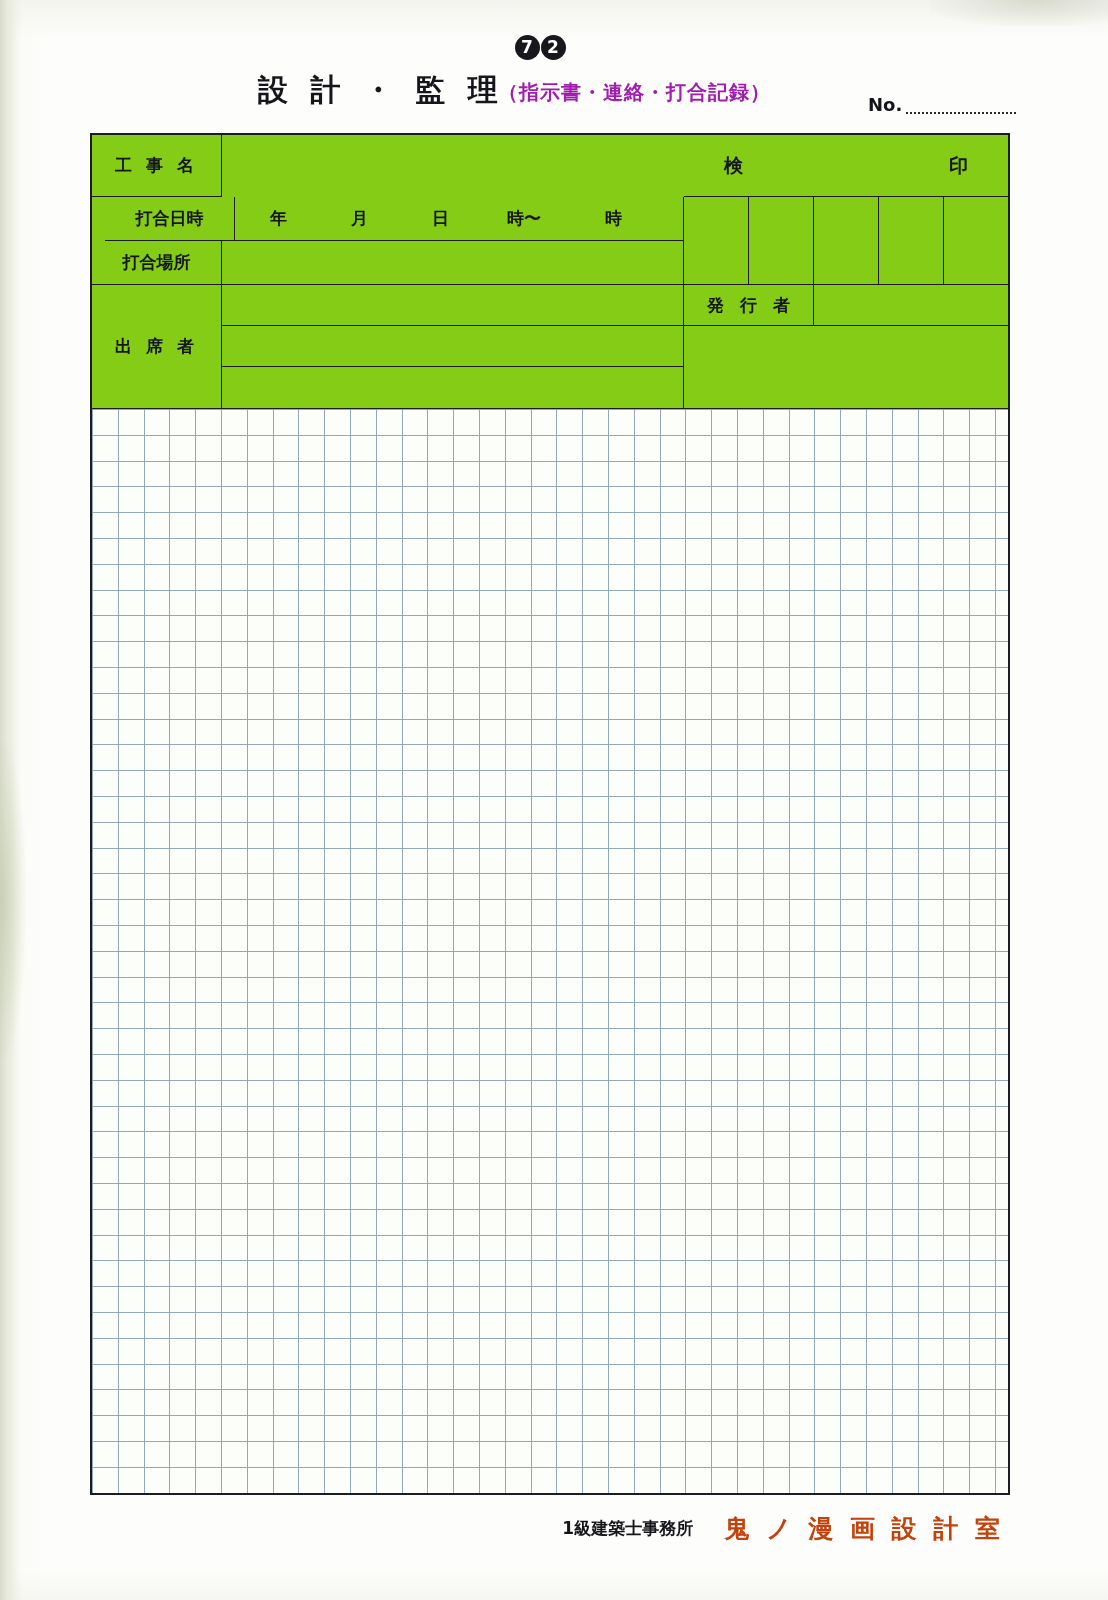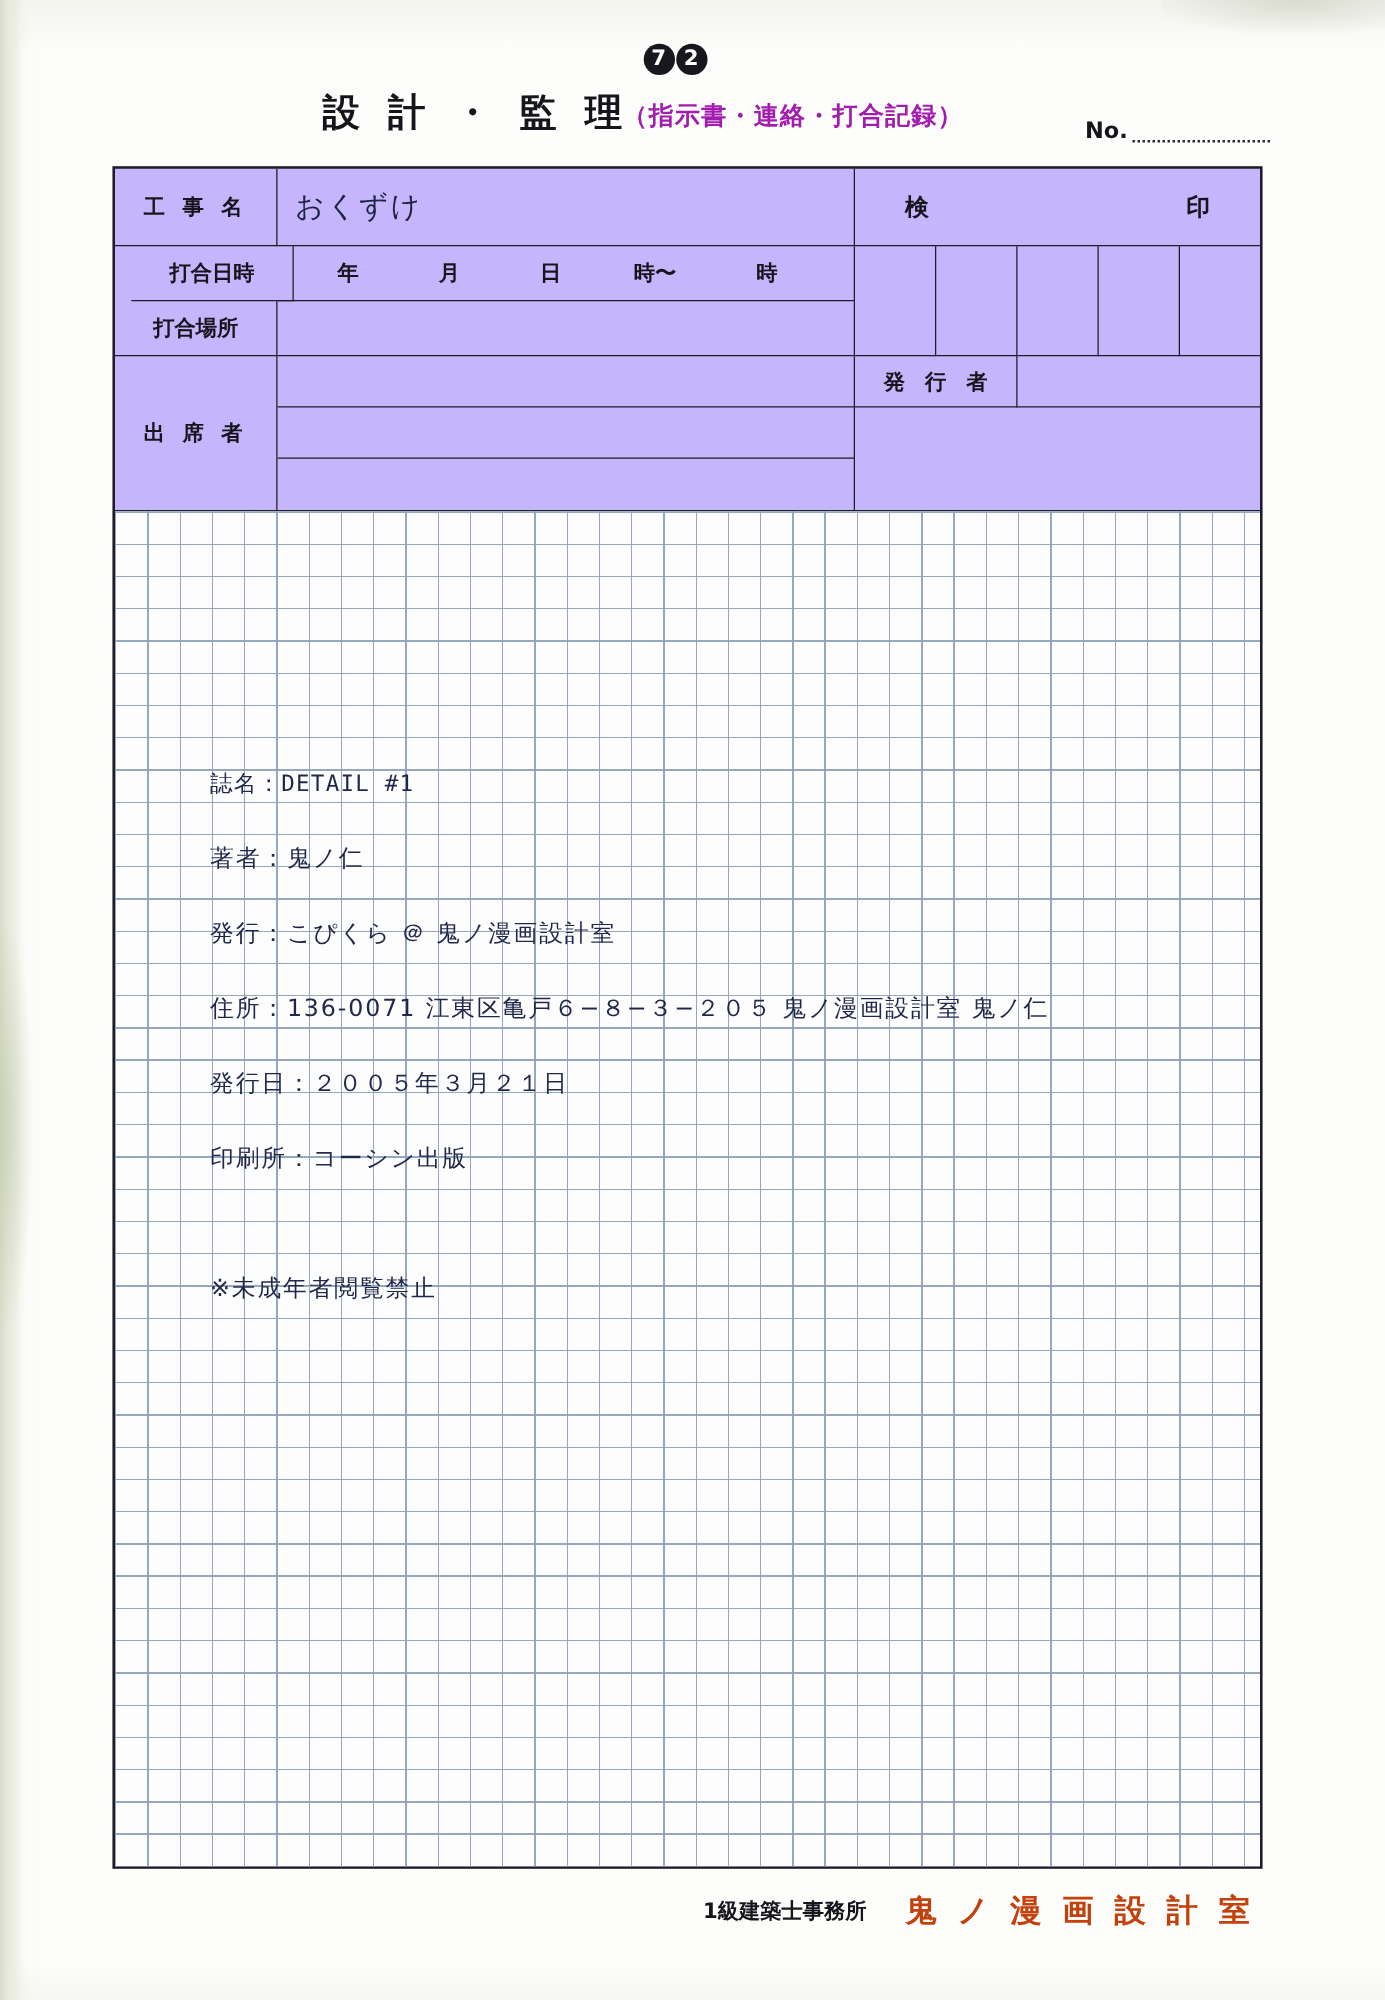--- a/index.html
+++ b/index.html
@@ -123,21 +123,21 @@
 
   
   .frame {
     position: absolute;
     left: 90px;
     top: 133px;
     width: 920px;
     height: 1362px;
     border: 2px solid #1c1c22;
     box-sizing: border-box;
-    background: #c4b5fd;
+    background: #84cc16;
   }
 
   
   .info {
     position: absolute;
     left: 0; top: 0;
     width: 916px;
     height: 274px;
   }
   .cell {
@@ -299,23 +299,20 @@
   <div class="no-field">
     <span class="lbl">No.</span>
     <span class="dots"></span>
   </div>
 
   <div class="frame">
 
     <div class="info">
 
       <div class="cell lbl-cell" style="left:0;top:0;width:130px;height:62px;">工 事 名</div>
-      <div class="cell val-cell" style="left:130px;top:0;width:462px;height:62px;">
-        <span class="handwrite">おくずけ</span>
-      </div>
 
       <div class="cell stamp-title" style="left:592px;top:0;width:324px;height:62px;border-right:none;">検　　　　印</div>
       <div class="cell" style="left:592px;top:62px;width:65px;height:88px;"></div>
       <div class="cell" style="left:657px;top:62px;width:65px;height:88px;"></div>
       <div class="cell" style="left:722px;top:62px;width:65px;height:88px;"></div>
       <div class="cell" style="left:787px;top:62px;width:65px;height:88px;"></div>
       <div class="cell" style="left:852px;top:62px;width:64px;height:88px;border-right:none;"></div>
 
       <div class="cell lbl-cell" style="left:0;top:62px;width:130px;height:44px;letter-spacing:0px;margin-left:13px;">打合日時</div>
       <div class="cell date-row" style="left:130px;top:62px;width:462px;height:44px;">
@@ -335,30 +332,20 @@
       <div class="cell val-cell" style="left:130px;top:232px;width:462px;height:42px;"></div>
 
       <div class="cell issuer-lbl" style="left:592px;top:150px;width:130px;height:41px;">発 行 者</div>
       <div class="cell val-cell" style="left:722px;top:150px;width:194px;height:41px;border-right:none;"></div>
       <div class="cell" style="left:592px;top:191px;width:324px;height:83px;border-right:none;"></div>
     </div>
 
     <div class="grid-area">
       <div class="grid-lines-soft"></div>
 
-      <div class="notes">
-        <div class="note-line mono">誌名：DETAIL  #1</div>
-        <div class="note-line">著者：鬼ノ仁</div>
-        <div class="note-line">発行：こぴくら  ＠  鬼ノ漫画設計室</div>
-        <div class="note-line">住所：136-0071  江東区亀戸６−８−３−２０５  鬼ノ漫画設計室  鬼ノ仁</div>
-        <div class="note-line">発行日：２００５年３月２１日</div>
-        <div class="note-line">印刷所：コーシン出版</div>
-        <div class="note-gap"></div>
-        <div class="note-line">※未成年者閲覧禁止</div>
-      </div>
     </div>
   </div>
 
   <div class="footer">
     <span class="office-type">1級建築士事務所</span>
     <span class="office-name">鬼 ノ 漫 画 設 計 室</span>
   </div>
 
 </div>
 

